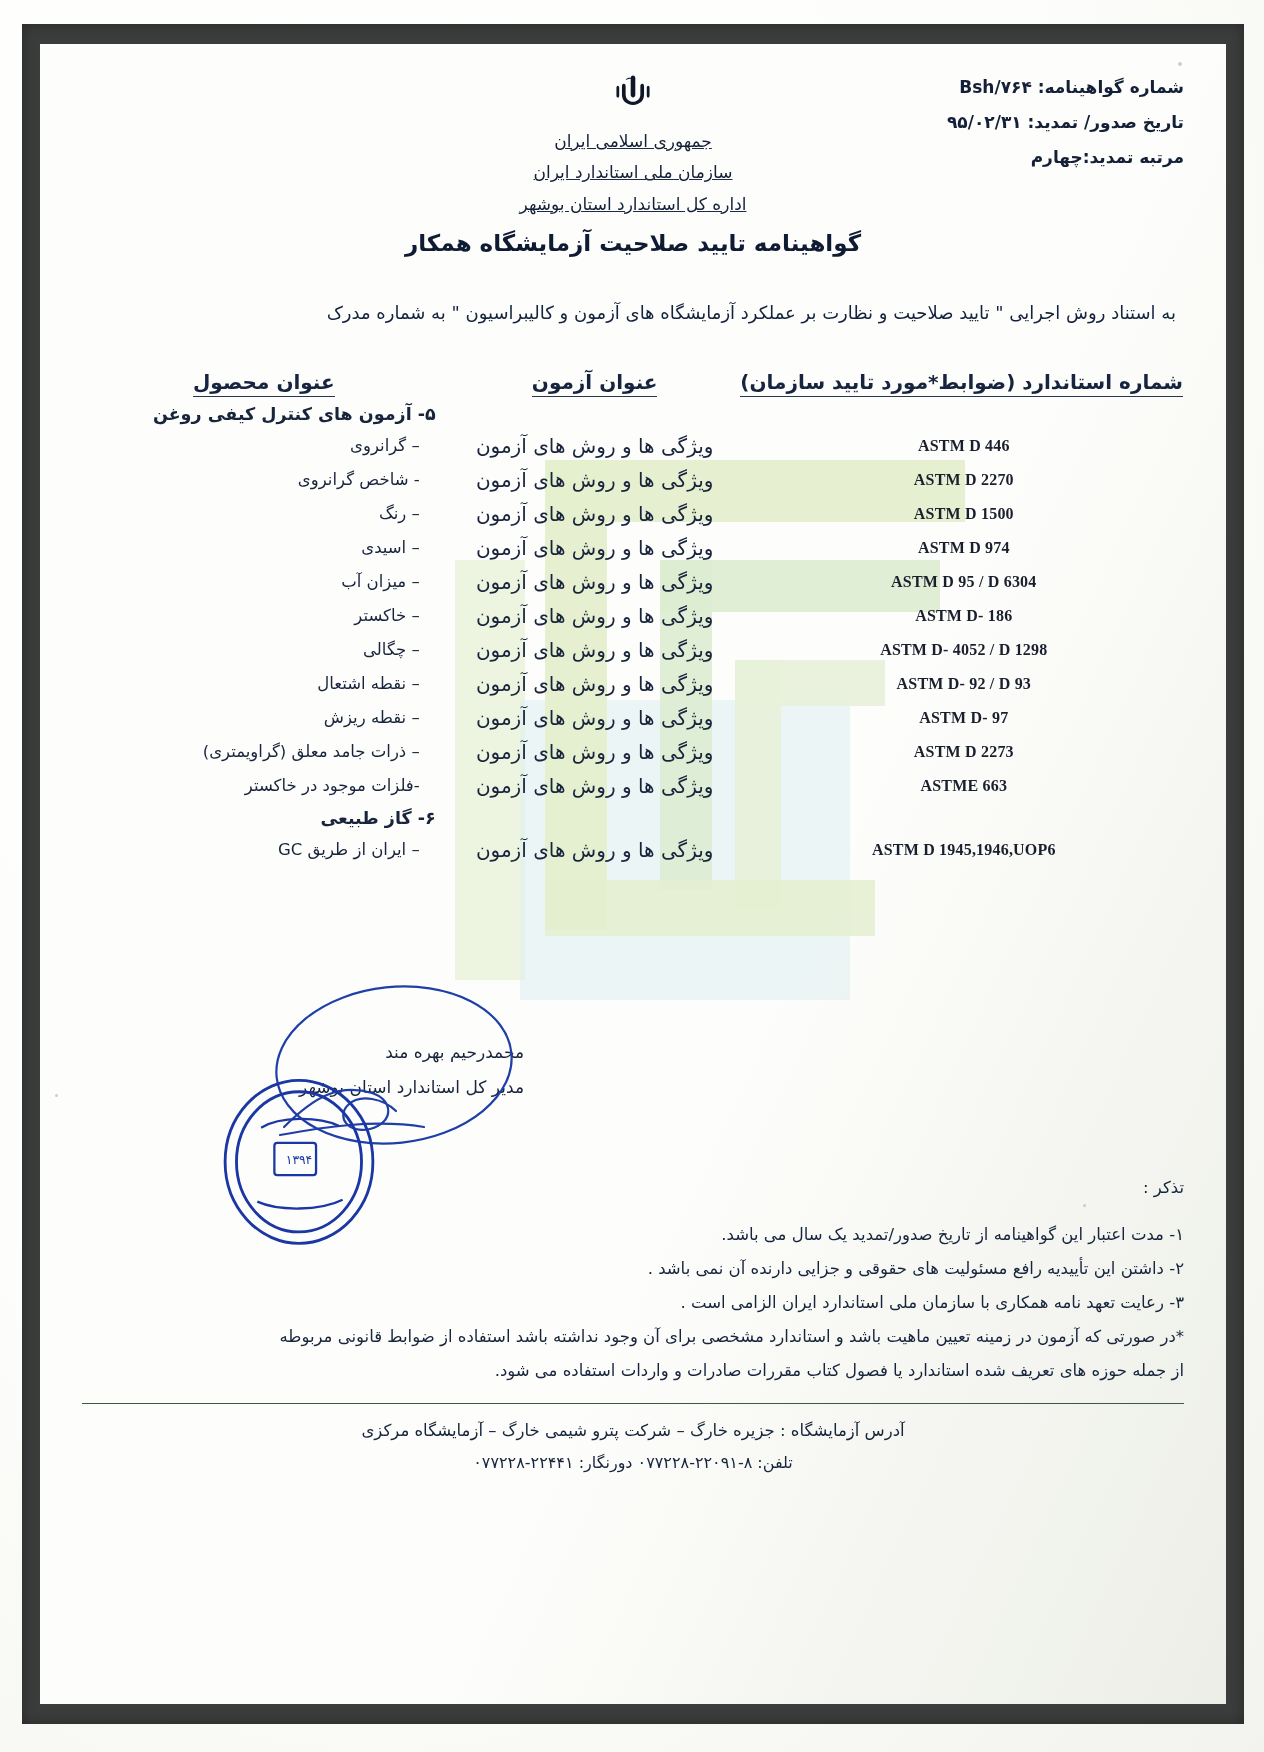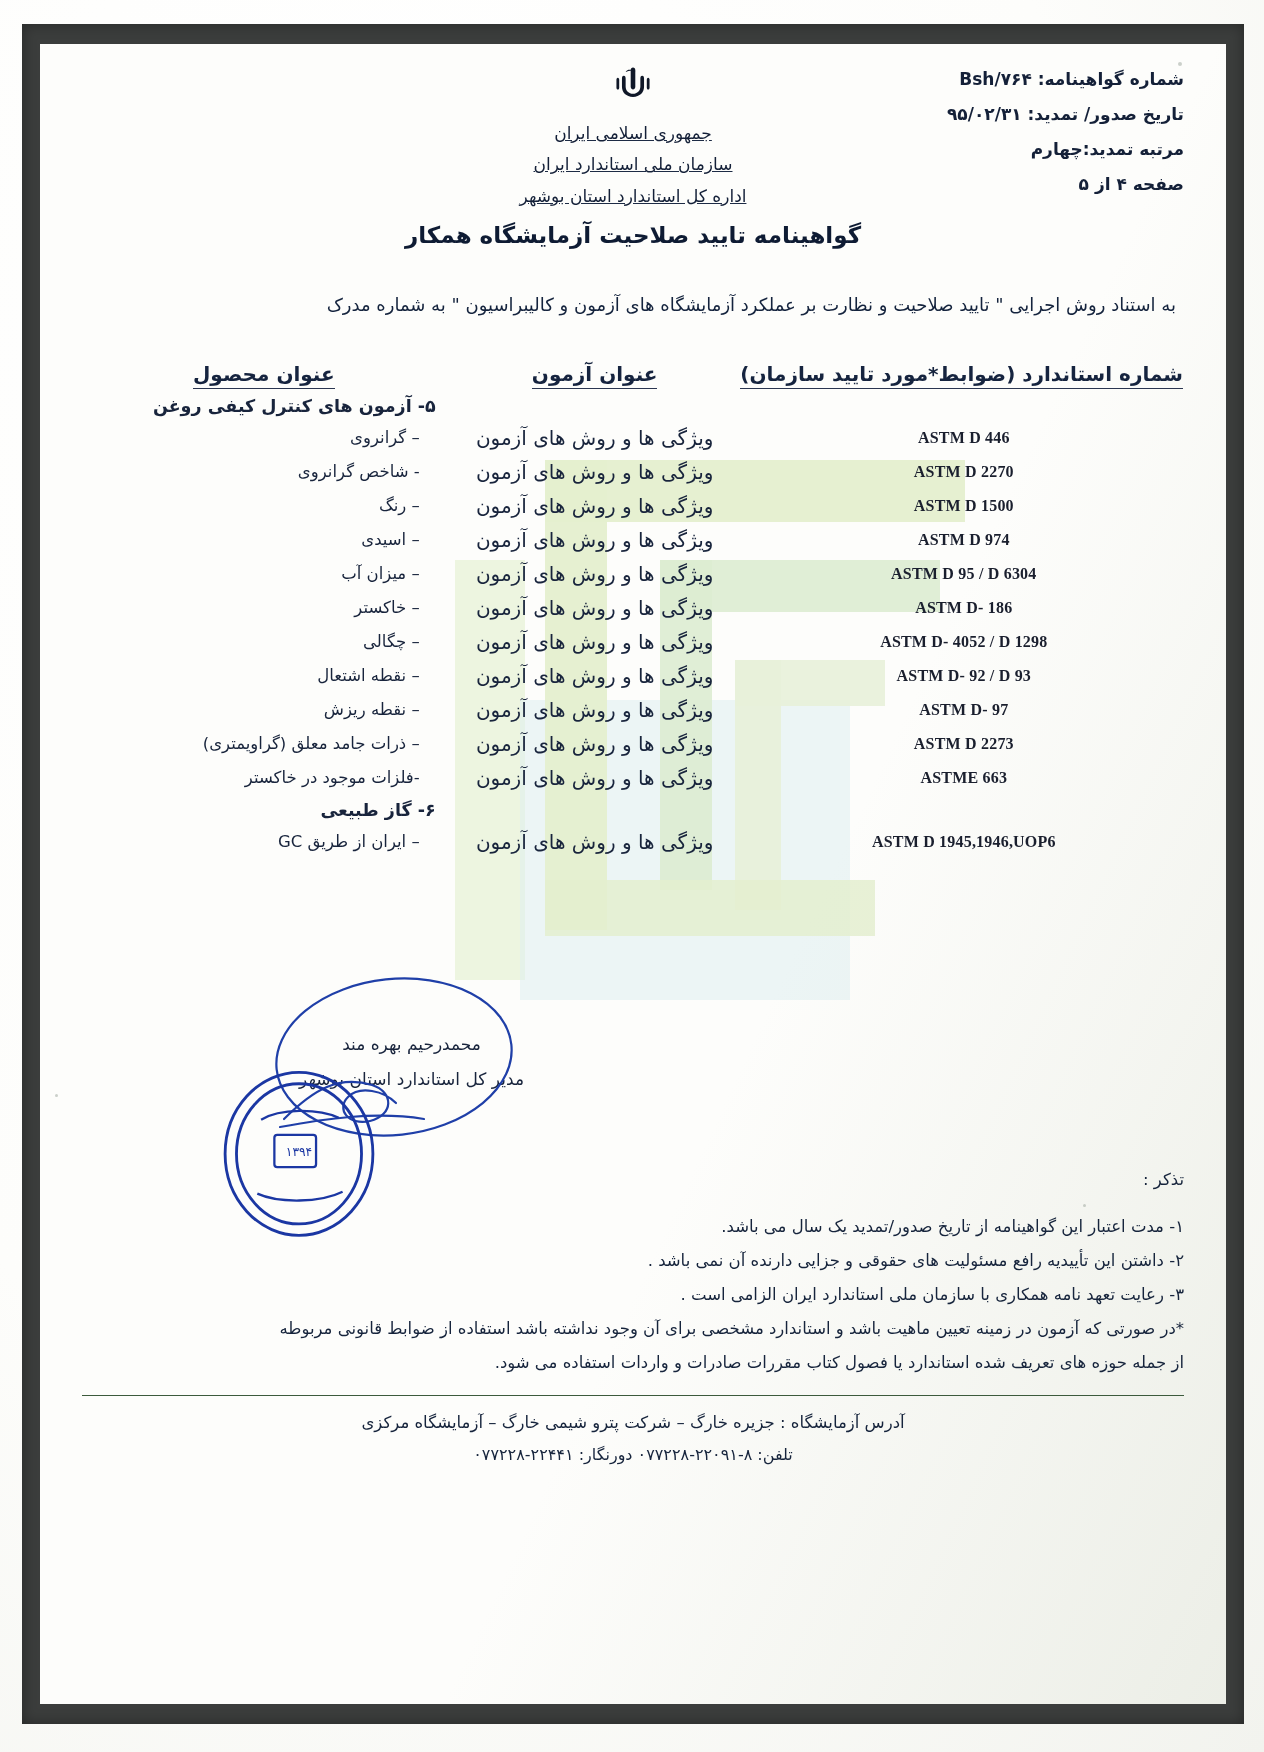--- a/index.html
+++ b/index.html
@@ -41,21 +41,21 @@
   #wm-bar3{left:660px;top:560px;width:280px;height:52px;background:#ddecd2;opacity:.9;}
   #wm-bar4{left:660px;top:560px;width:52px;height:330px;background:#ddecd2;opacity:.9;}
   #wm-bar5{left:735px;top:660px;width:150px;height:46px;background:#e8f1d9;opacity:.9;}
   #wm-bar6{left:735px;top:660px;width:46px;height:250px;background:#e8f1d9;opacity:.9;}
   #wm-blue{left:520px;top:700px;width:330px;height:300px;background:#dfeef0;opacity:.55;}
   #wm-green-l{left:455px;top:560px;width:70px;height:420px;background:#e9f2da;opacity:.8;}
   #wm-tail{left:545px;top:880px;width:330px;height:56px;background:#e4eecf;opacity:.85;}
   
   #content{
     position:absolute;left:40px;top:44px;right:38px;bottom:48px;
-    padding:18px 42px 0 42px;
+    padding:26px 42px 0 42px;
     box-sizing:border-box;
     color:#1d2b45;
   }
   
   .hdr{display:flex;justify-content:space-between;align-items:flex-start;}
   .hdr-left{text-align:right;font-size:17px;line-height:2.05;font-weight:700;color:#142038;min-width:300px;}
   .hdr-left .row{white-space:nowrap;}
   .hdr-center{text-align:center;flex:1;text-decoration:underline;}
   .emblem{font-size:40px;line-height:1;color:#101828;letter-spacing:0;margin-bottom:4px;font-family:"DejaVu Sans",sans-serif;}
   .hdr-center .line{font-size:17px;line-height:1.85;color:#142038;}
@@ -80,21 +80,21 @@
   th.c-prod{width:33%;text-align:center;}
   th span.u{border-bottom:1.4px solid #2a3550;padding-bottom:2px;display:inline-block;}
   td{font-size:16.5px;color:#18243c;vertical-align:middle;padding:5px 0;}
   td.std{text-align:center;font-family:"Liberation Serif","DejaVu Serif",serif;font-size:16px;color:#1a1f2e;letter-spacing:.2px;font-weight:bold;}
   td.test{text-align:center;font-size:20px;margin-top:32px;}
   td.prod{text-align:right;padding-right:26px;font-size:16.5px;}
   tr.section td.prod{font-weight:700;font-size:17.5px;padding-right:10px;}
   tr.section td.prod span{letter-spacing:.5px;}
   
   .sigwrap{position:relative;margin-top:110px;height:240px;}
-  .sig-text{position:absolute;right:660px;top:58px;text-align:center;font-size:17px;line-height:2.1;color:#18243c;white-space:nowrap;}
+  .sig-text{position:absolute;right:660px;top:58px;text-align:right;font-size:17px;line-height:2.1;color:#18243c;white-space:nowrap;}
   .sig-ink{position:absolute;right:640px;top:0;width:300px;height:200px;pointer-events:none;}
   .stamp{position:absolute;right:790px;top:92px;width:190px;height:180px;pointer-events:none;}
   
   .notes{margin-top:-46px;text-align:right;font-size:16.5px;line-height:2.05;color:#16243c;padding-left:6px;}
   .notes .head{margin-bottom:14px;}
   .notes .nline{white-space:nowrap;}
   .notes .wrapline{white-space:normal;}
   .rule{border:0;border-top:1.6px solid #3c5a3c;margin:16px 0 10px 0;}
   .addr{text-align:center;font-size:16.5px;line-height:2;color:#16243c;}
   .addr .tel{font-size:16px;}
@@ -125,21 +125,20 @@
       <div class="hdr-left">
         <div class="row">
           <span>شماره گواهینامه:</span>
           <span>Bsh/۷۶۴</span>
         </div>
         <div class="row">
           <span>تاریخ صدور/ تمدید:</span>
           <span>۹۵/۰۲/۳۱</span>
         </div>
         <div class="row">مرتبه تمدید:چهارم</div>
-        <div class="row">صفحه ۴ از ۵</div>
       </div>
 
       <div class="hdr-center">
         <div class="emblem">
           <svg width="46" height="46" viewBox="0 0 100 100" aria-hidden="true">
             <g fill="#101828">
               <path d="M50 12 c-3 0 -5 2 -5 6 l0 36 c0 4 3 6 5 6 c2 0 5 -2 5 -6 l0 -36 c0 -4 -2 -6 -5 -6 z"></path>
               <path d="M30 30 c-3 0 -4 3 -4 6 l0 18 c0 12 9 22 24 22 c15 0 24 -10 24 -22 l0 -18 c0 -3 -1 -6 -4 -6 c-3 0 -4 3 -4 6 l0 17 c0 9 -7 16 -16 16 c-9 0 -16 -7 -16 -16 l0 -17 c0 -3 -1 -6 -4 -6 z"></path>
               <path d="M17 34 c-2 0 -3 2 -3 5 l0 16 c0 3 1 5 3 5 c2 0 3 -2 3 -5 l0 -16 c0 -3 -1 -5 -3 -5 z"></path>
               <path d="M83 34 c-2 0 -3 2 -3 5 l0 16 c0 3 1 5 3 5 c2 0 3 -2 3 -5 l0 -16 c0 -3 -1 -5 -3 -5 z"></path>

